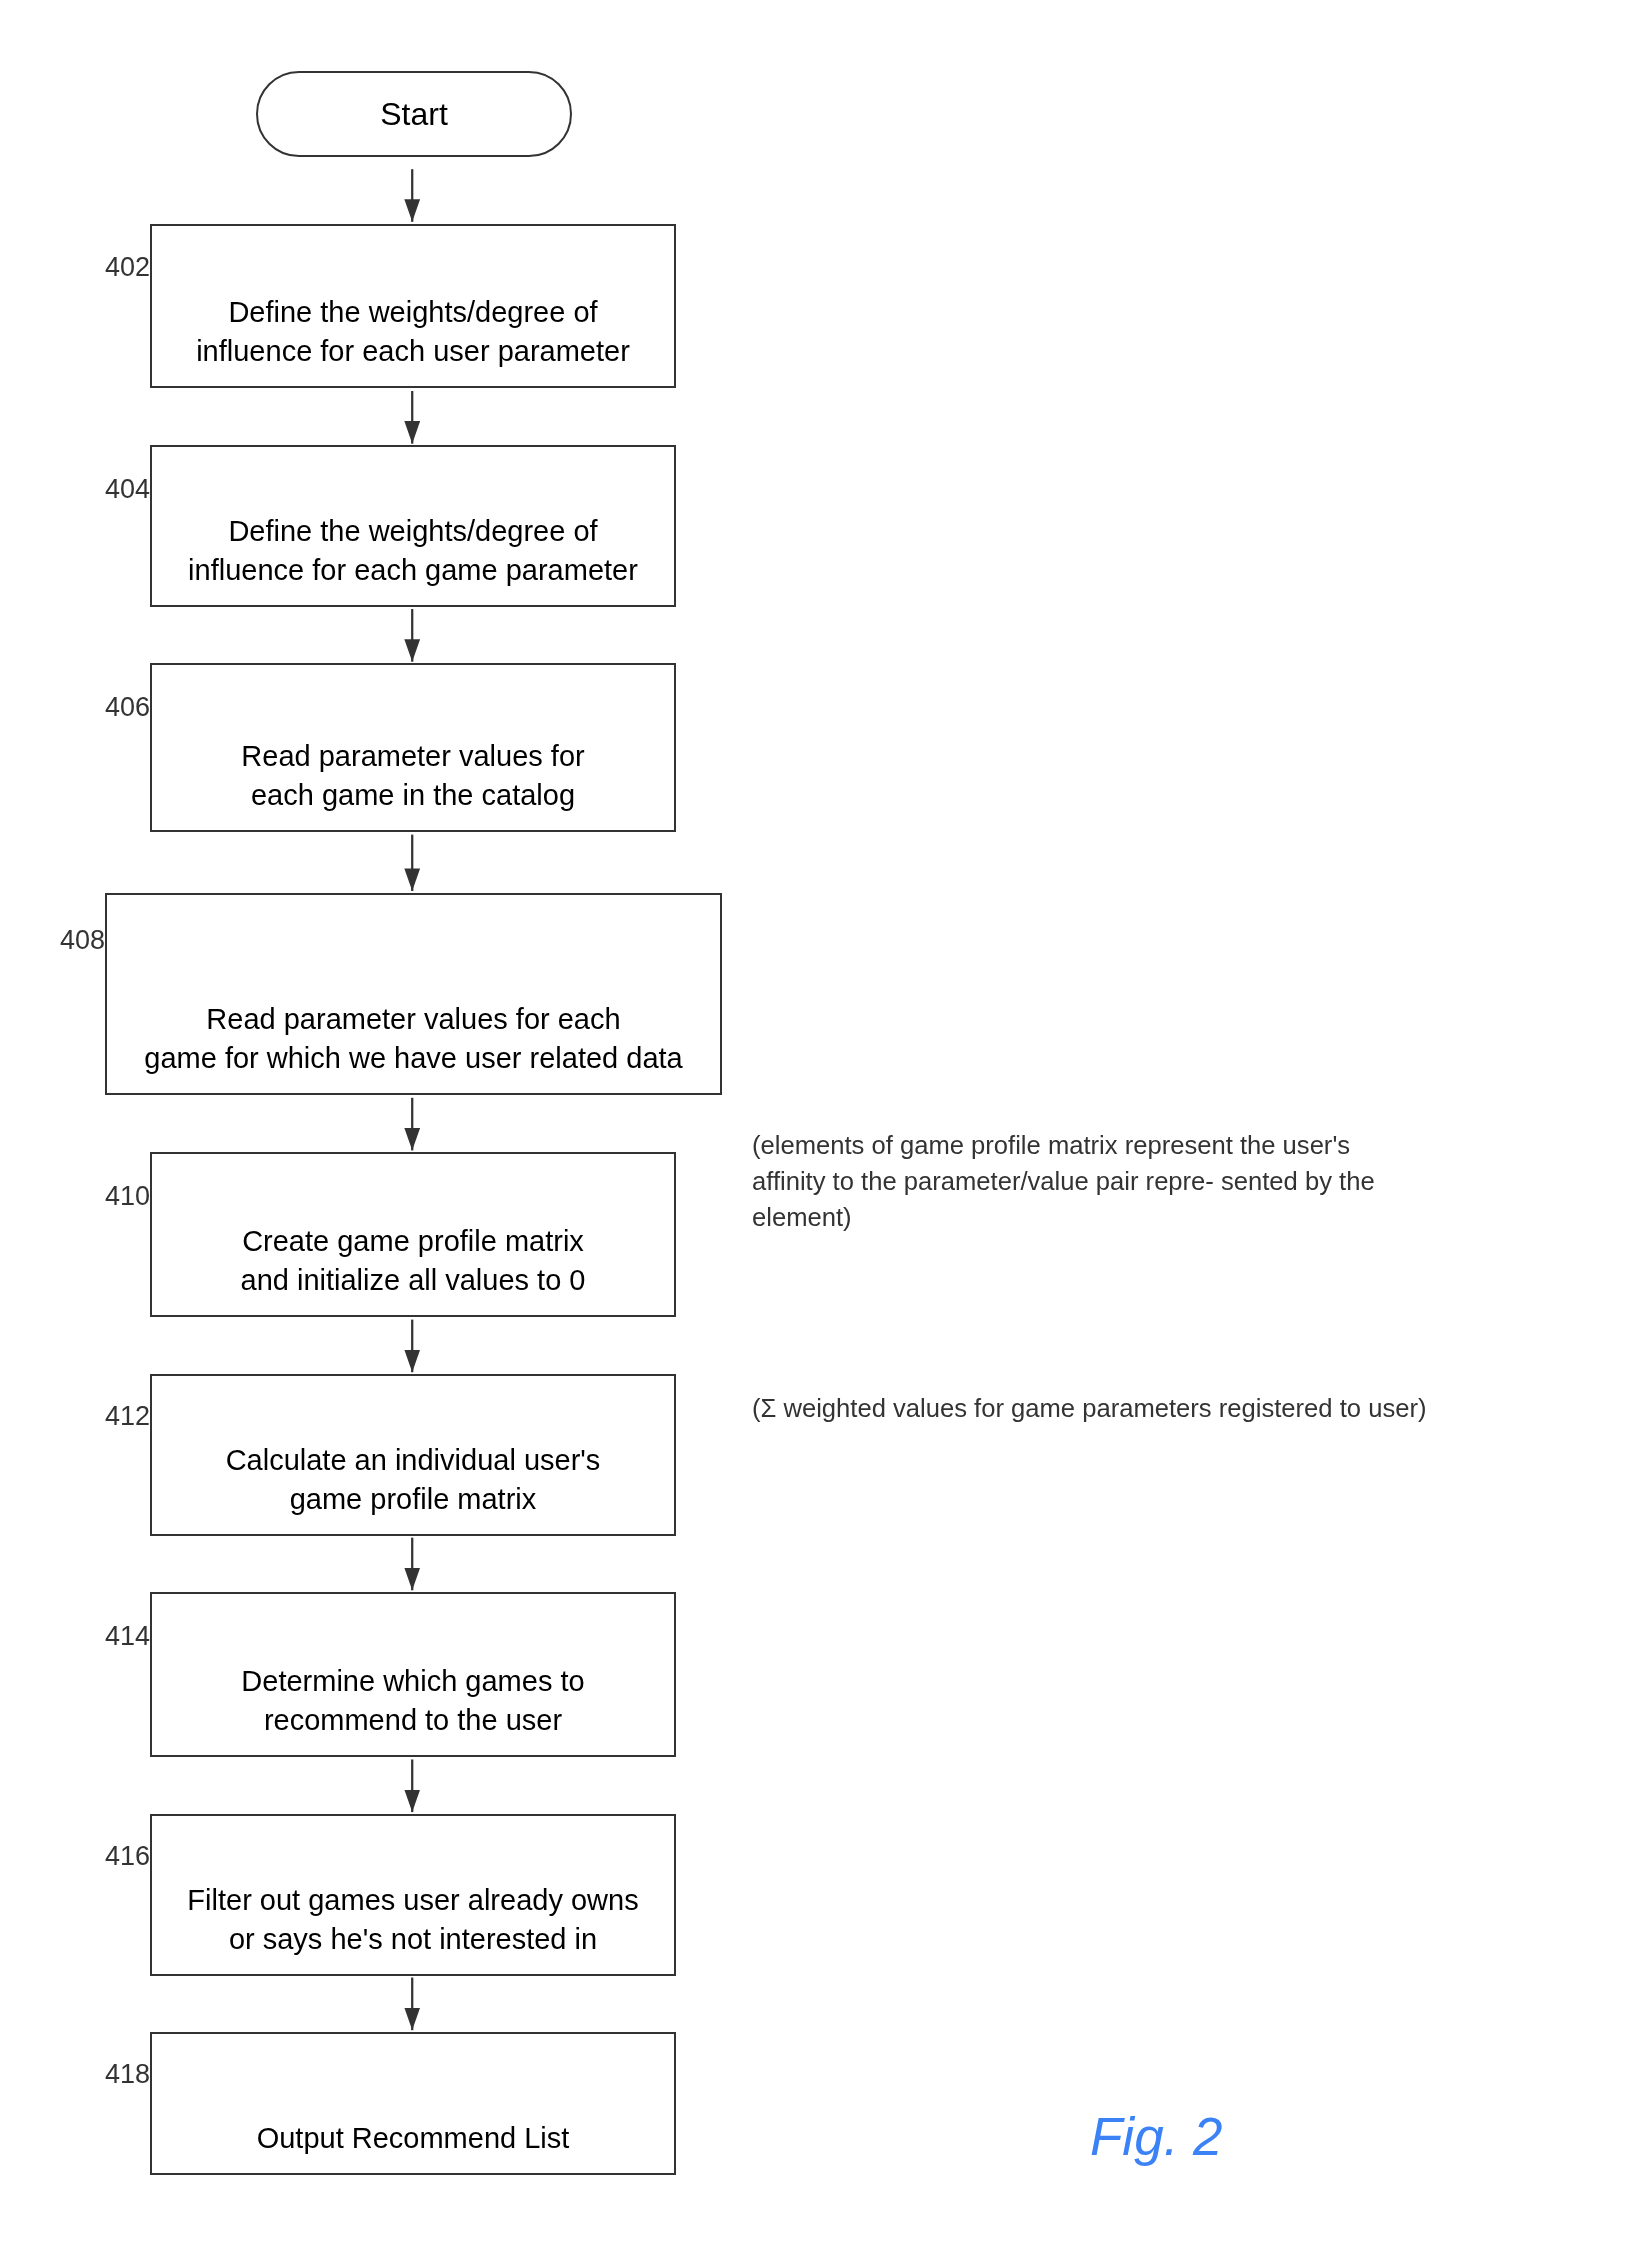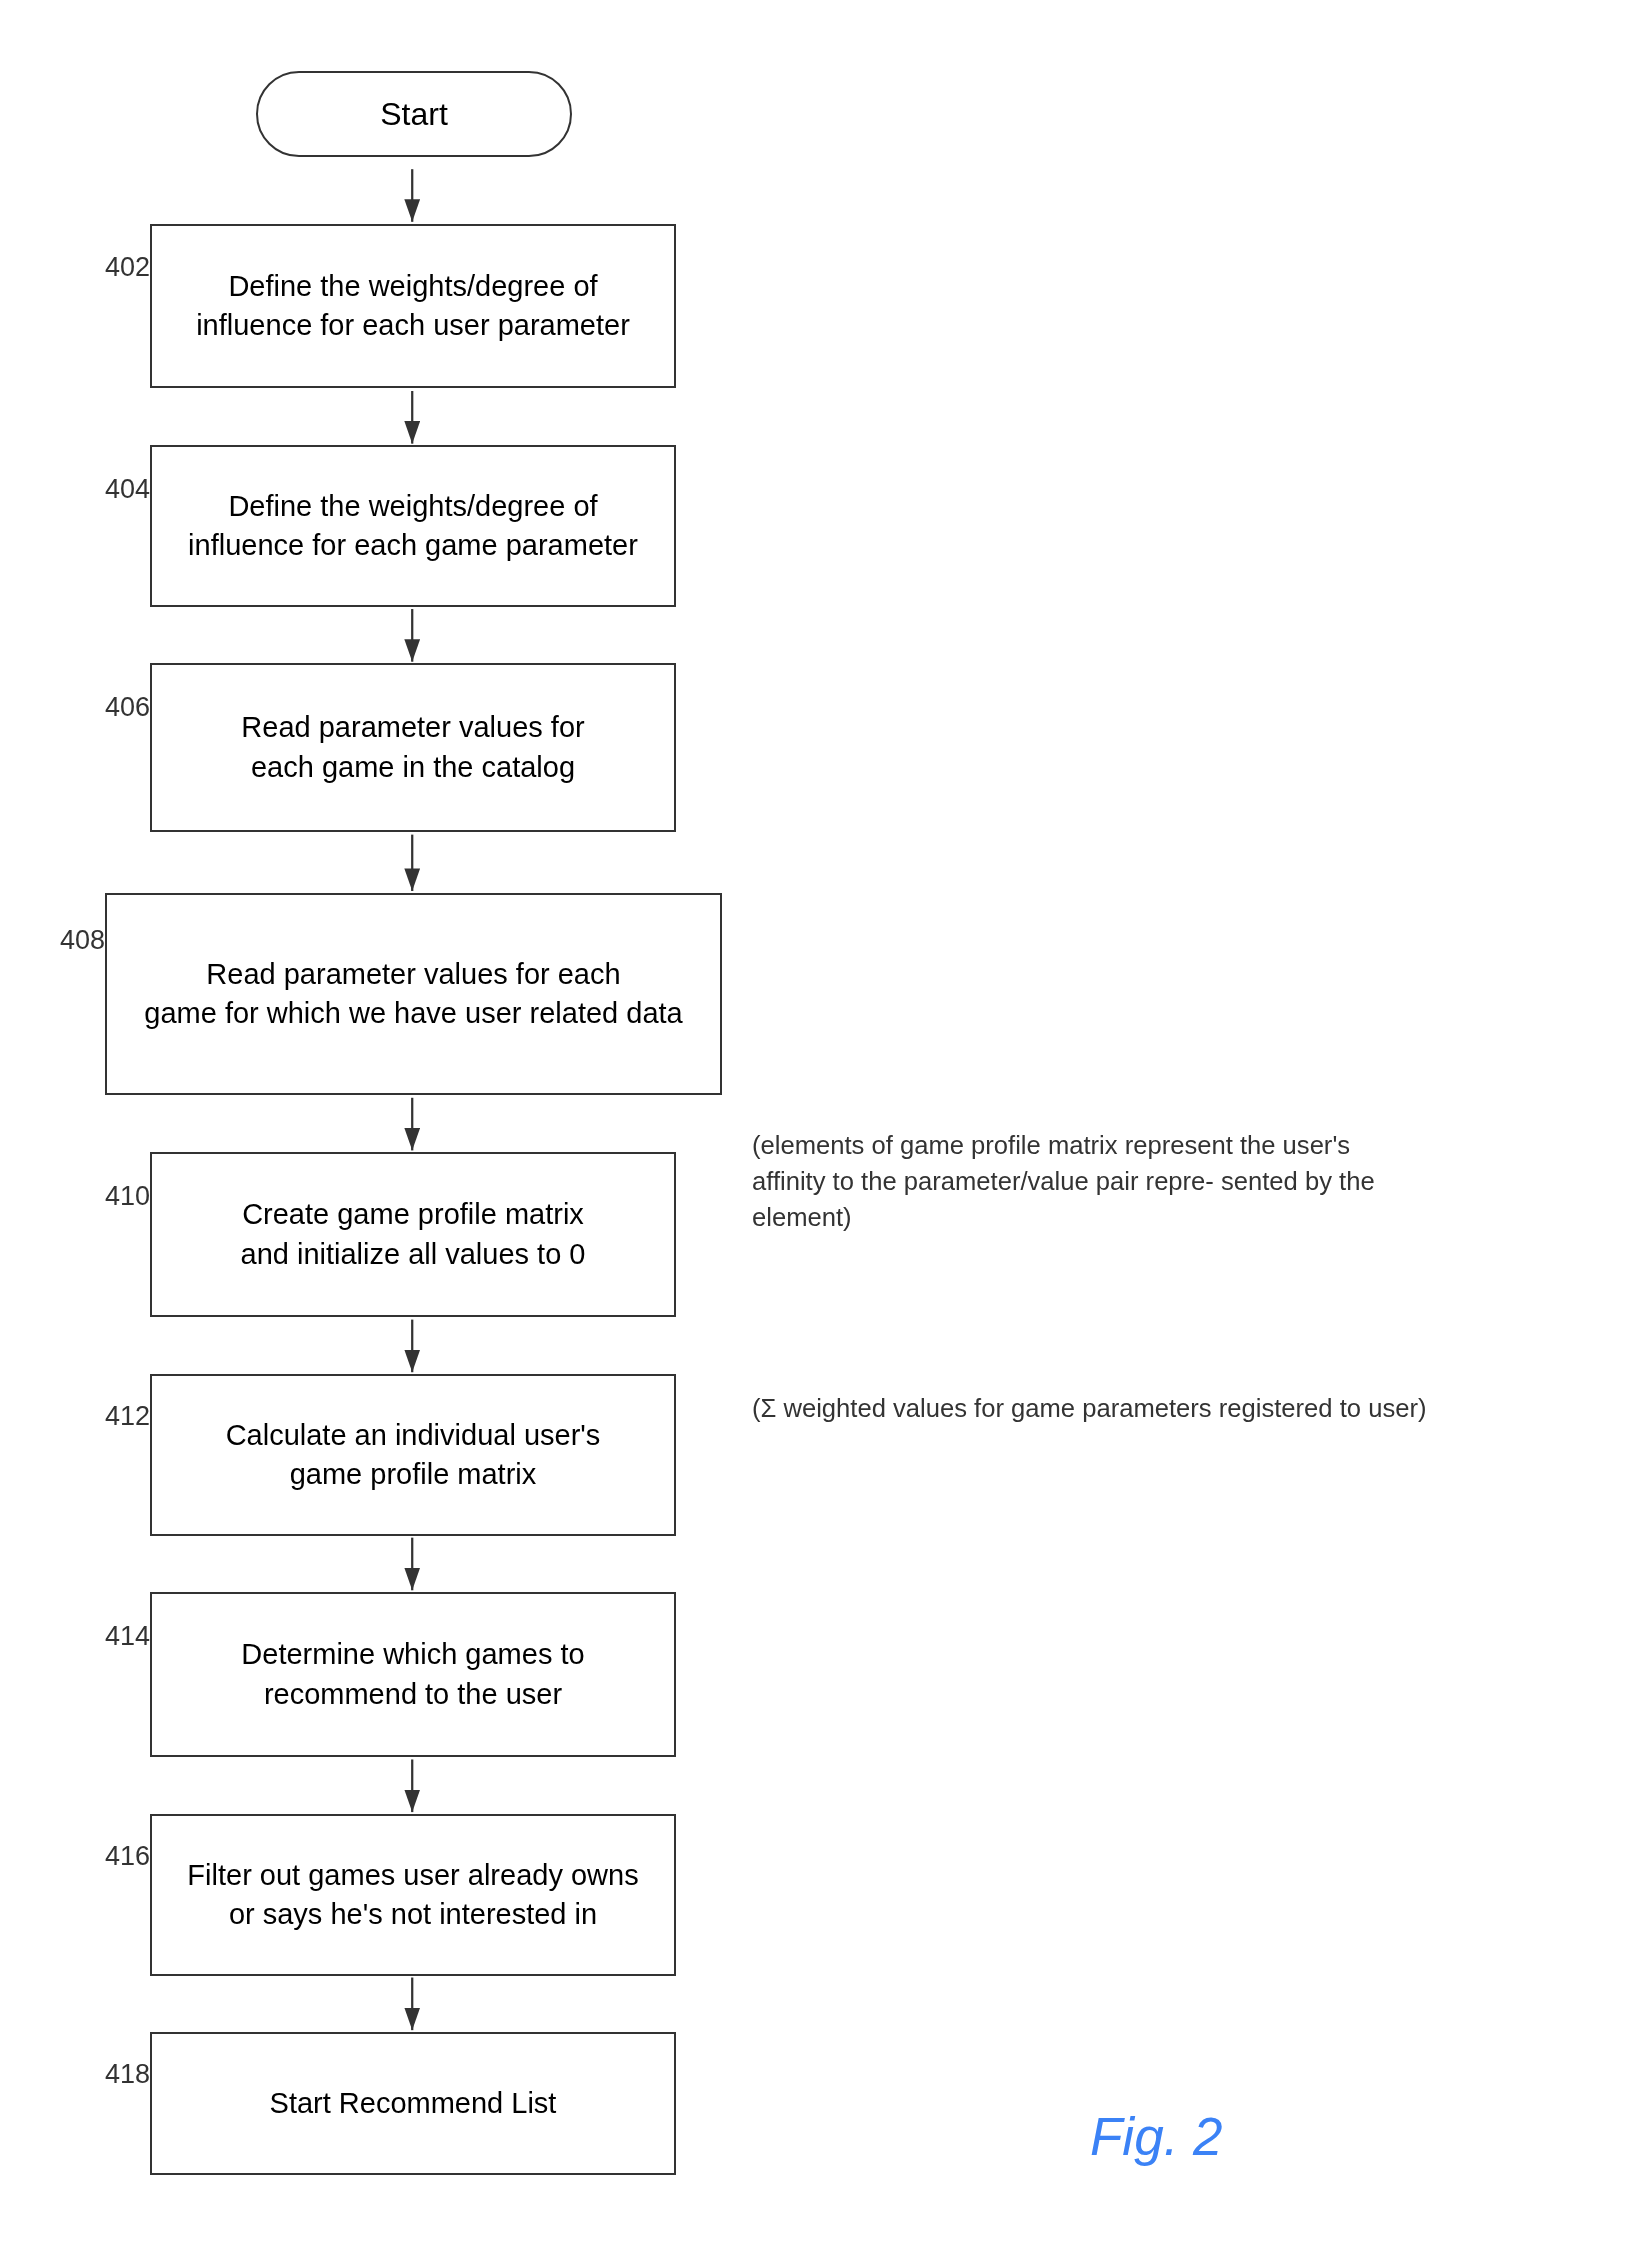--- a/index.html
+++ b/index.html
@@ -15,21 +15,21 @@
       position: relative;
       width: 1635px;
       height: 2261px;
     }
     
     .flow-box {
       position: absolute;
       border: 2.3px solid #333;
       background: #fff;
       display: flex;
-      align-items: center;
+      align-items: flex-end;
       justify-content: center;
       text-align: center;
       font-size: 29px;
       line-height: 1.35;
       padding: 15px 22.6px;
     }
     .start-box {
       position: absolute;
       border: 2.3px solid #333;
       background: #fff;
@@ -160,21 +160,21 @@
     <span>416</span>
   </div>
   <div class="flow-box" style="left: 150px; top: 1814px; width: 526px; height: 162px;">
     <span>Filter out games user already owns<br>or says he's not interested in</span>
   </div>
 
   <div class="step-label" style="left: 105px; top: 2059px;">
     <span>418</span>
   </div>
   <div class="flow-box" style="left: 150px; top: 2032px; width: 526px; height: 143px;">
-    <span>Start Recommend List</span>
+    <span>Output Recommend List</span>
   </div>
 
   <div class="annotation" style="left: 752px; top: 1391px; width: 677px;">
     <span>(Σ weighted values for game
 parameters registered to user)</span>
   </div>
 
   <div class="annotation" style="left: 752px; top: 1128px; width: 677px;">
     <span>(elements of game profile matrix
 represent the user's affinity to

